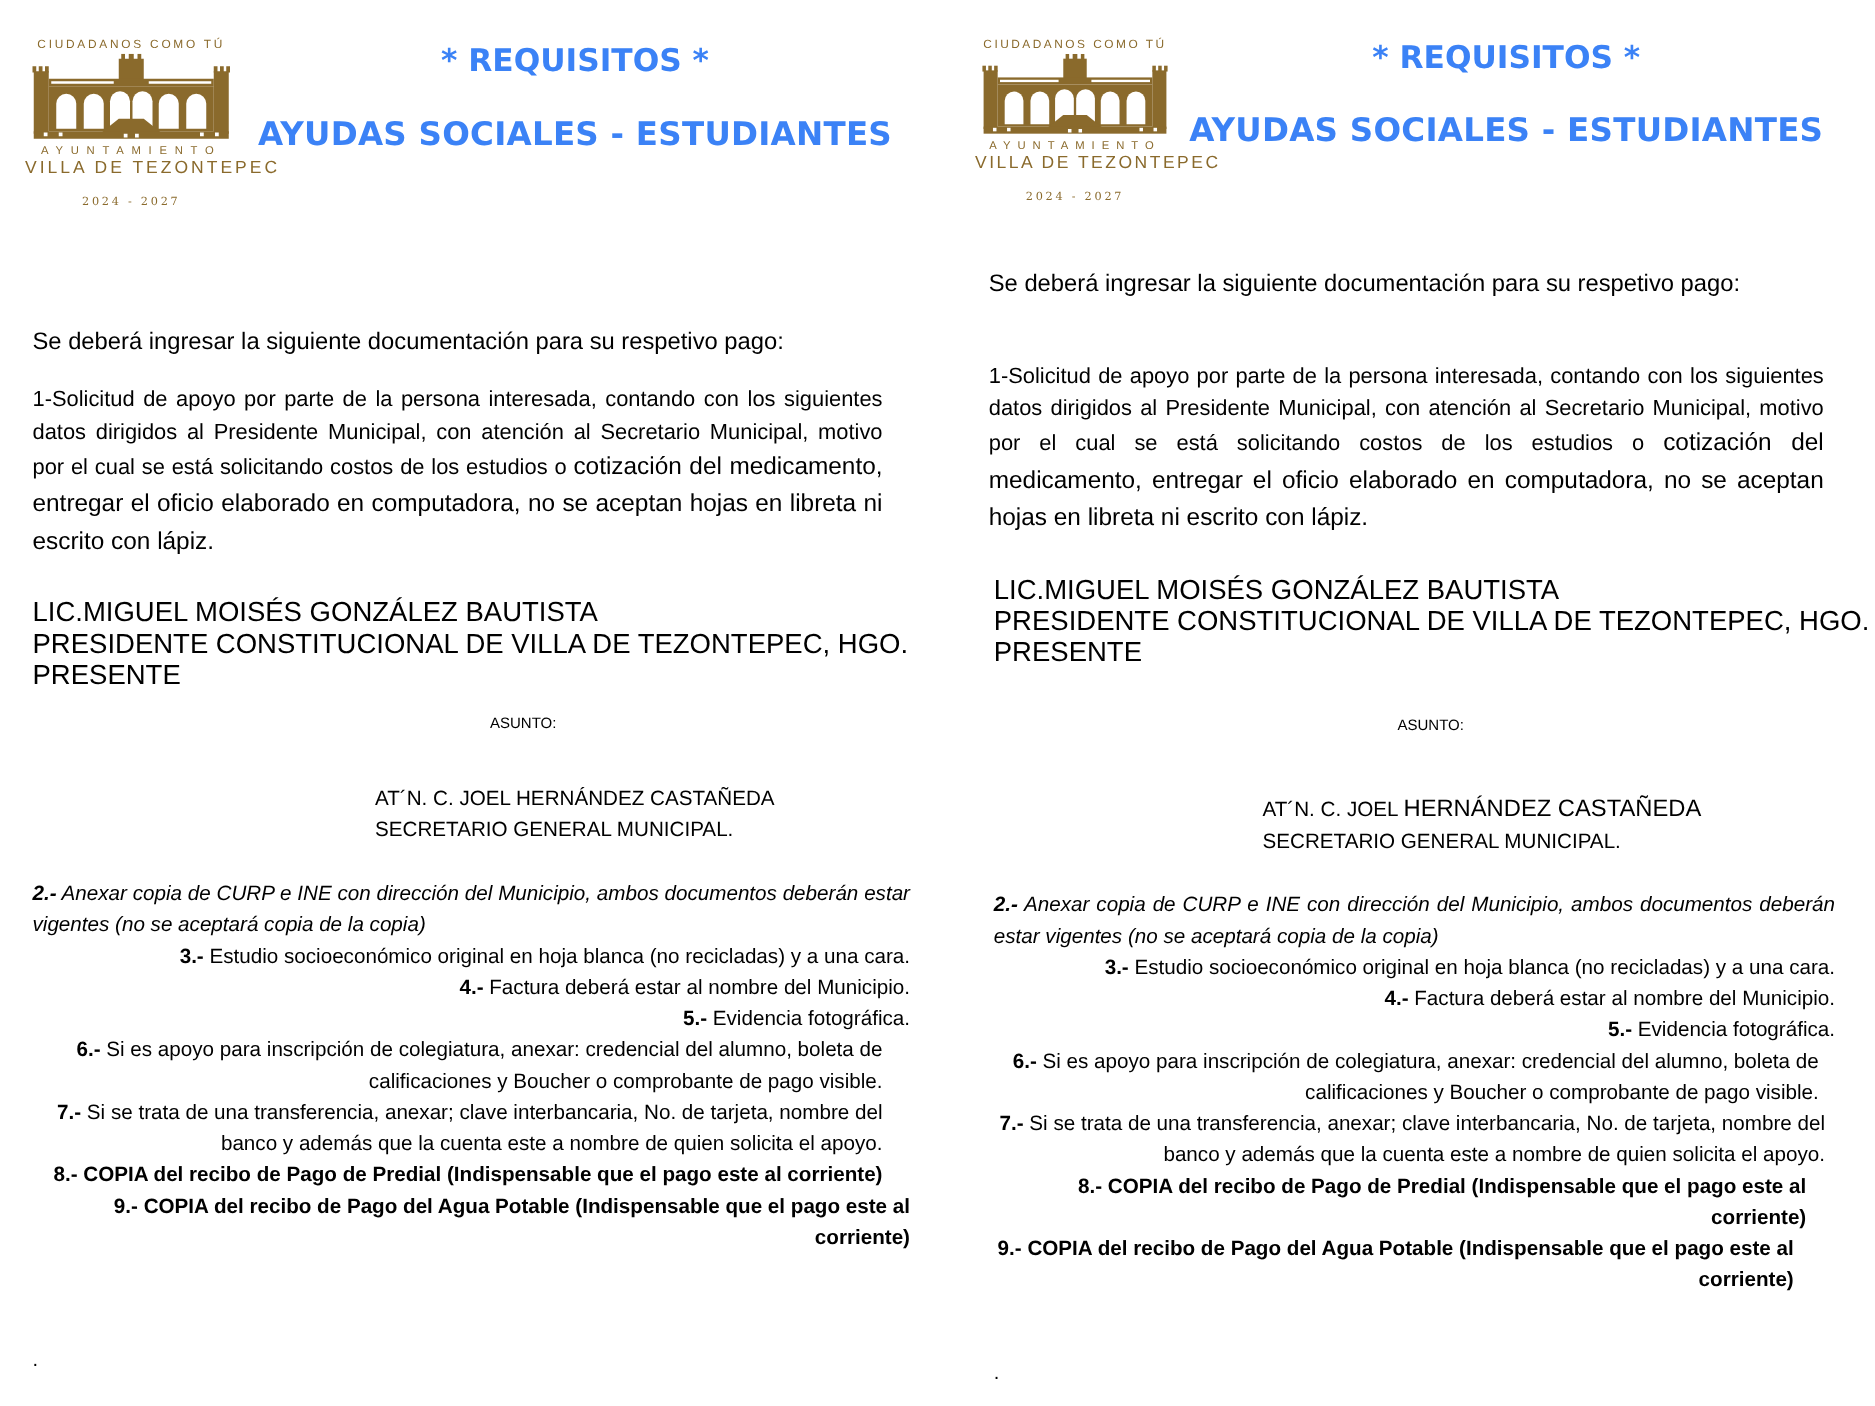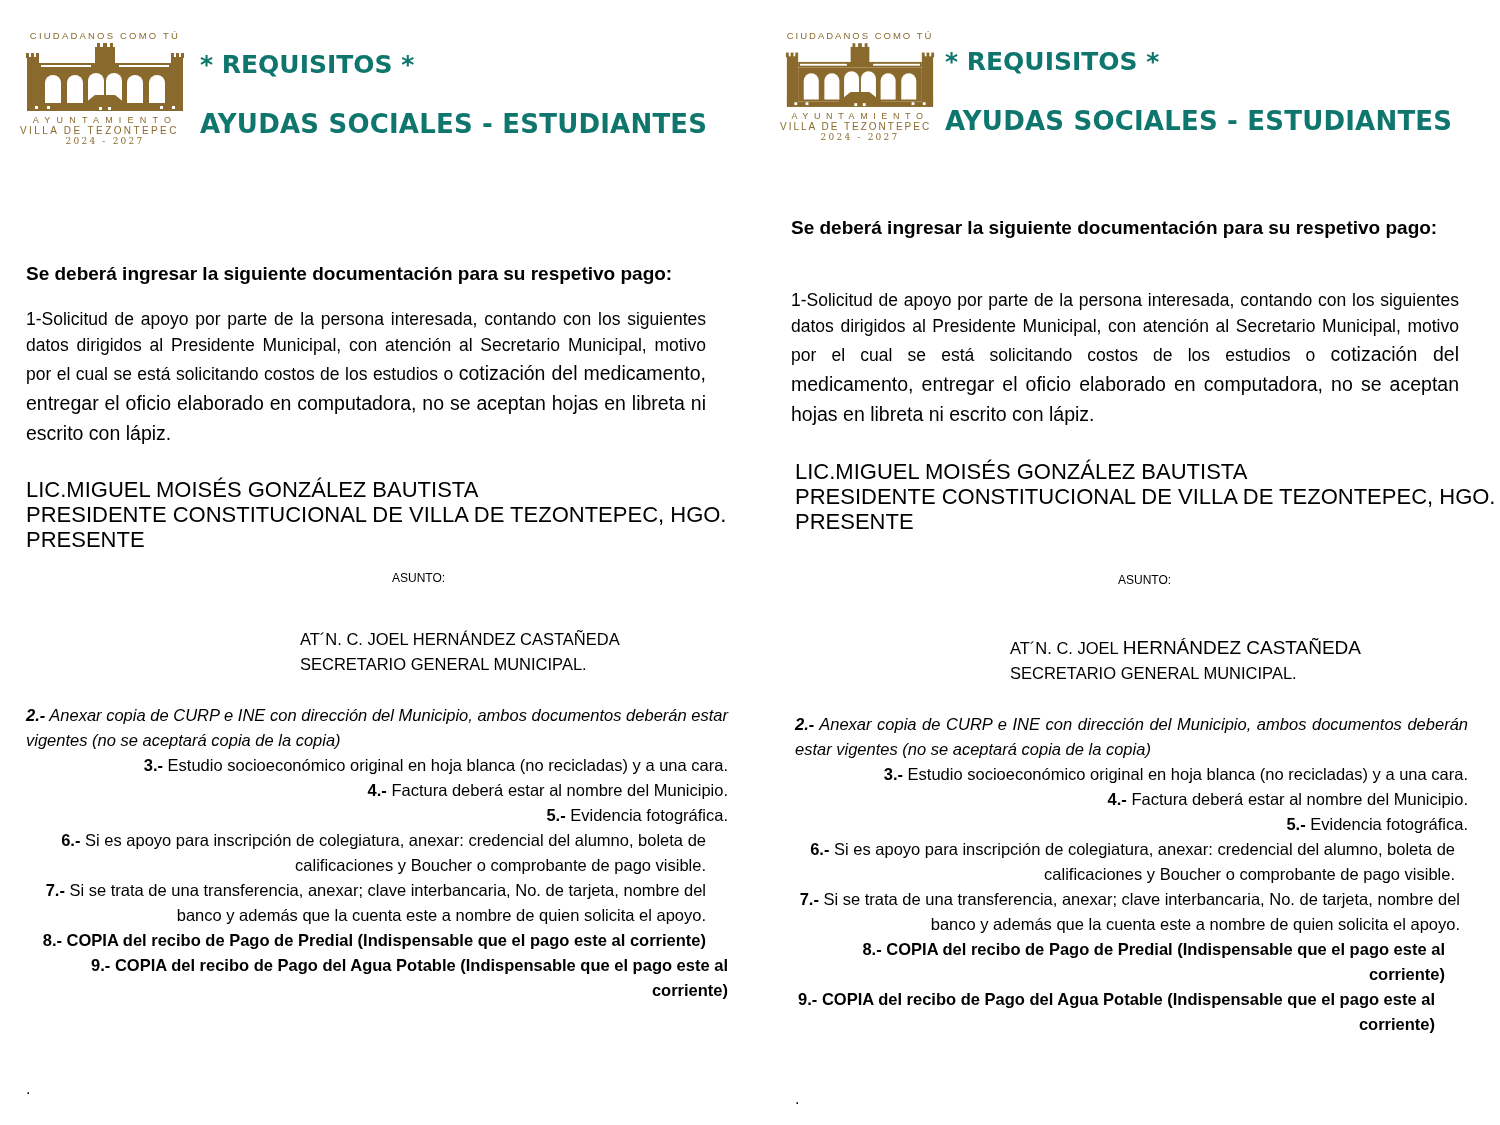--- a/index.html
+++ b/index.html
@@ -5,30 +5,30 @@
   html, body { margin: 0; padding: 0; background: #ffffff; }
   body { width: 1500px; height: 1125px; position: relative; overflow: hidden;
          font-family: "Liberation Sans", sans-serif; color: #000; }
   .panel { position: absolute; top: 0; height: 1125px; }
   #panel-left { left: 0; width: 750px; }
   #panel-right { left: 760px; width: 740px; }
 
   .logo { position: absolute; width: 170px; }
   .logo-top { font-size: 9.5px; letter-spacing: 2.2px; color: #8a6a2c; text-align: center; white-space: nowrap; }
   .logo-mid1 { font-size: 9px; letter-spacing: 6.2px; color: #8a6a2c; text-align: center; white-space: nowrap; }
-  .logo-mid2 { font-size: 10px; letter-spacing: 2.4px; color: #8a6a2c; white-space: nowrap; }
-  .logo-years { font-size: 9px; letter-spacing: 2.2px; color: #8a6a2c; text-align: center; font-family: "DejaVu Serif", serif; }
+  .logo-mid2 { font-size: 14px; letter-spacing: 2.4px; color: #8a6a2c; white-space: nowrap; }
+  .logo-years { font-size: 9px; letter-spacing: 2.2px; color: #8a6a2c; text-align: center; font-family: "DejaVu Serif", serif; margin-top: 16px; }
   .logo svg { display: block; margin: 2px auto 2px auto; }
 
   .title1, .title2 { position: absolute; font-family: "DejaVu Sans", sans-serif; font-weight: bold;
-                     white-space: nowrap; color: #0f766e; margin-top: 16px; }
+                     text-align: center; white-space: nowrap; color: #3b82f6; }
   .title1 { font-size: 25px; }
   .title2 { font-size: 26px; letter-spacing: 0.2px; }
 
-  .intro-heading { position: absolute; font-weight: bold; font-size: 19px; }
+  .intro-heading { position: absolute; font-weight: normal; font-size: 19px; }
   .intro-para { position: absolute; font-size: 17.5px; line-height: 26px; text-align: justify; }
   .intro-para .big { font-size: 19.5px; line-height: 30px; }
   .addr { position: absolute; font-size: 22px; line-height: 25px; }
   .asunto { position: absolute; font-size: 12px; }
   .atn { position: absolute; font-size: 16.5px; line-height: 25px; text-align: left; }
   .reqs { position: absolute; font-size: 16.5px; line-height: 25px; }
   .reqs .req { text-align: right; }
   .reqs .req.justify { text-align: justify; font-style: italic; }
   .reqs b { font-weight: bold; }
   .req-bold { font-weight: bold; }

